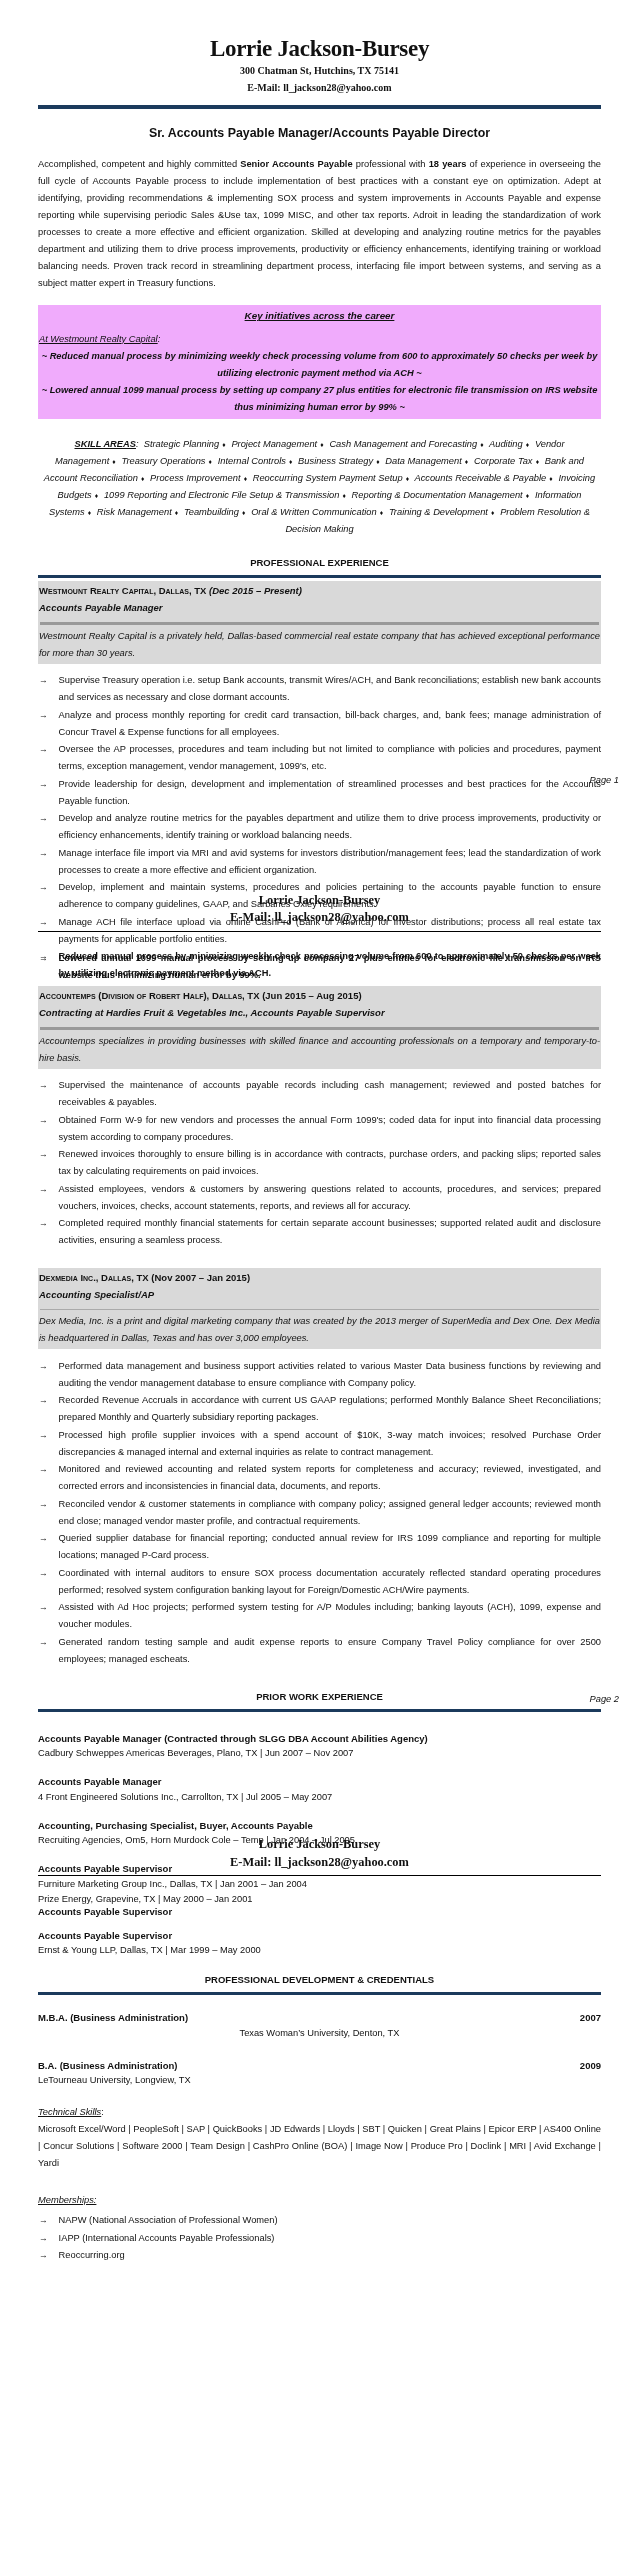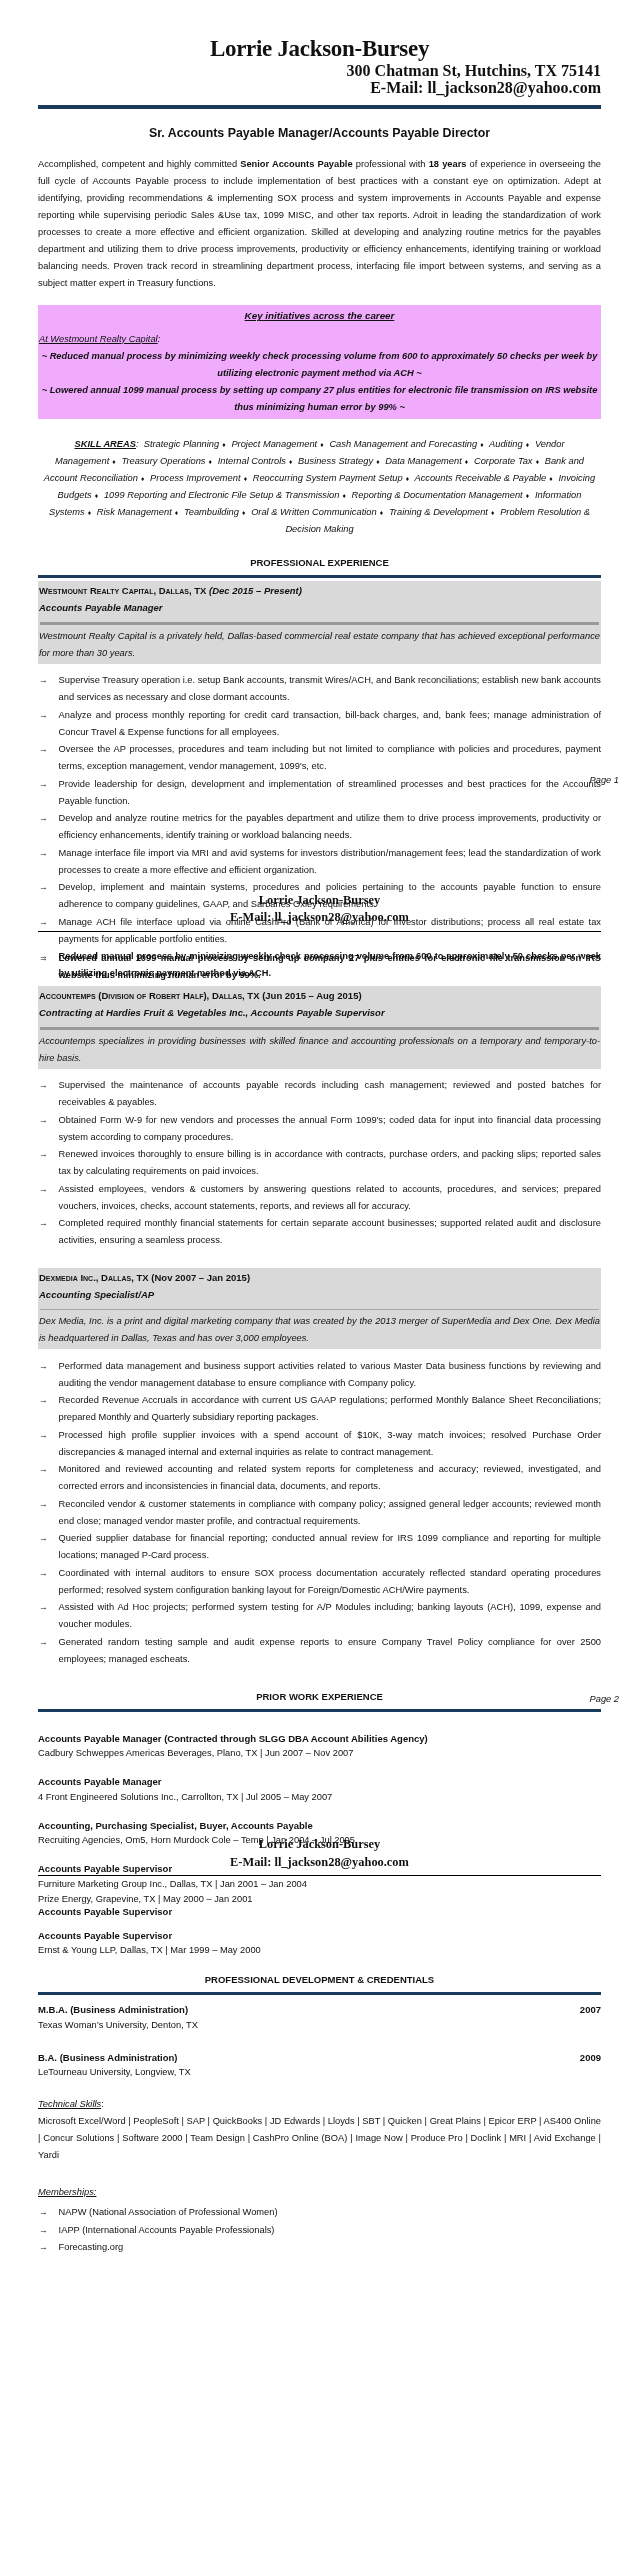--- a/index.html
+++ b/index.html
@@ -9,21 +9,21 @@
     color: #111;
     font-size: 9px;
   }
   .page { position: relative; width: 639px; box-sizing: border-box; padding: 0 38px 0 38px; }
   .page1 { height: 876px; padding-top: 35px; }
   .page2 { height: 926px; padding-top: 15.5px; }
   .page3 { height: 907px; padding-top: 15.5px; }
 
   .hdr { text-align: center; font-family: "Liberation Serif", serif; font-weight: bold; }
   .hdr .name-big { font-size: 23px; line-height: 28px; letter-spacing: -0.3px; }
-  .hdr .addr { font-size: 16px; line-height: 16.5px; text-align: right; }
+  .hdr .addr { font-size: 10px; line-height: 16.5px; }
   .hdr .name-sm { font-size: 12.4px; line-height: 17.5px; }
   .hdr .mail { font-size: 12.4px; line-height: 17.5px; }
   .rule-navy { height: 3.6px; background: #1b3a5c; margin: 0 0; }
   .rule-black { height: 1px; background: #000; }
 
   .headline { text-align: center; font-weight: bold; font-size: 12.4px; margin: 17.5px 0 15.5px; }
   .summary { text-align: justify; line-height: 17px; font-size: 9.3px; margin: 0; }
   .summary b { font-weight: bold; }
 
   .keybox { background: #f0abfc; margin-top: 13.4px; padding: 2.1px 1px 3.1px 1px; font-style: italic; font-size: 9.3px; line-height: 17px; }
@@ -200,21 +200,21 @@
     </div>
     <div class="pj">
       <div class="pt">Accounts Payable Supervisor</div>
       <div class="pd">Ernst &amp; Young LLP, Dallas, TX | Mar 1999 – May 2000</div>
     </div>
   </div>
 
   <div class="sec-title" style="margin-top:15.5px;">PROFESSIONAL DEVELOPMENT &amp; CREDENTIALS</div>
   <div class="rule-navy"></div>
 
-  <div style="margin-top:7px;">
+  <div style="margin-top:15px;text-align:center;">
     <div class="edu">
         <span>M.B.A. (Business Administration)</span>
         <span>2007</span>
       </div>
     <div class="edu-sub">Texas Woman’s University, Denton, TX</div>
   </div>
   <div style="margin-top:16.5px;">
     <div class="edu">
         <span>B.A. (Business Administration)</span>
         <span>2009</span>
@@ -225,18 +225,18 @@
   <div style="margin-top:15.5px;">
     <div><span class="sub-label">Technical Skills</span><span>:</span></div>
     <div class="tech">Microsoft Excel/Word | PeopleSoft | SAP | QuickBooks | JD Edwards | Lloyds | SBT | Quicken | Great Plains | Epicor ERP | AS400 Online | Concur Solutions | Software 2000 | Team Design | CashPro Online (BOA) | Image Now | Produce Pro | Doclink | MRI | Avid Exchange | Yardi</div>
   </div>
 
   <div style="margin-top:19.6px;">
     <div class="sub-label">Memberships:</div>
     <ul class="arrows" style="margin-top:3.1px;">
         <li><span class="ar">→</span><span>NAPW (National Association of Professional Women)</span></li>
         <li><span class="ar">→</span><span>IAPP (International Accounts Payable Professionals)</span></li>
-        <li><span class="ar">→</span><span>Forecasting.org</span></li>
+        <li><span class="ar">→</span><span>Reoccurring.org</span></li>
       </ul>
   </div>
 
 </div>
 
 
 </body></html>

